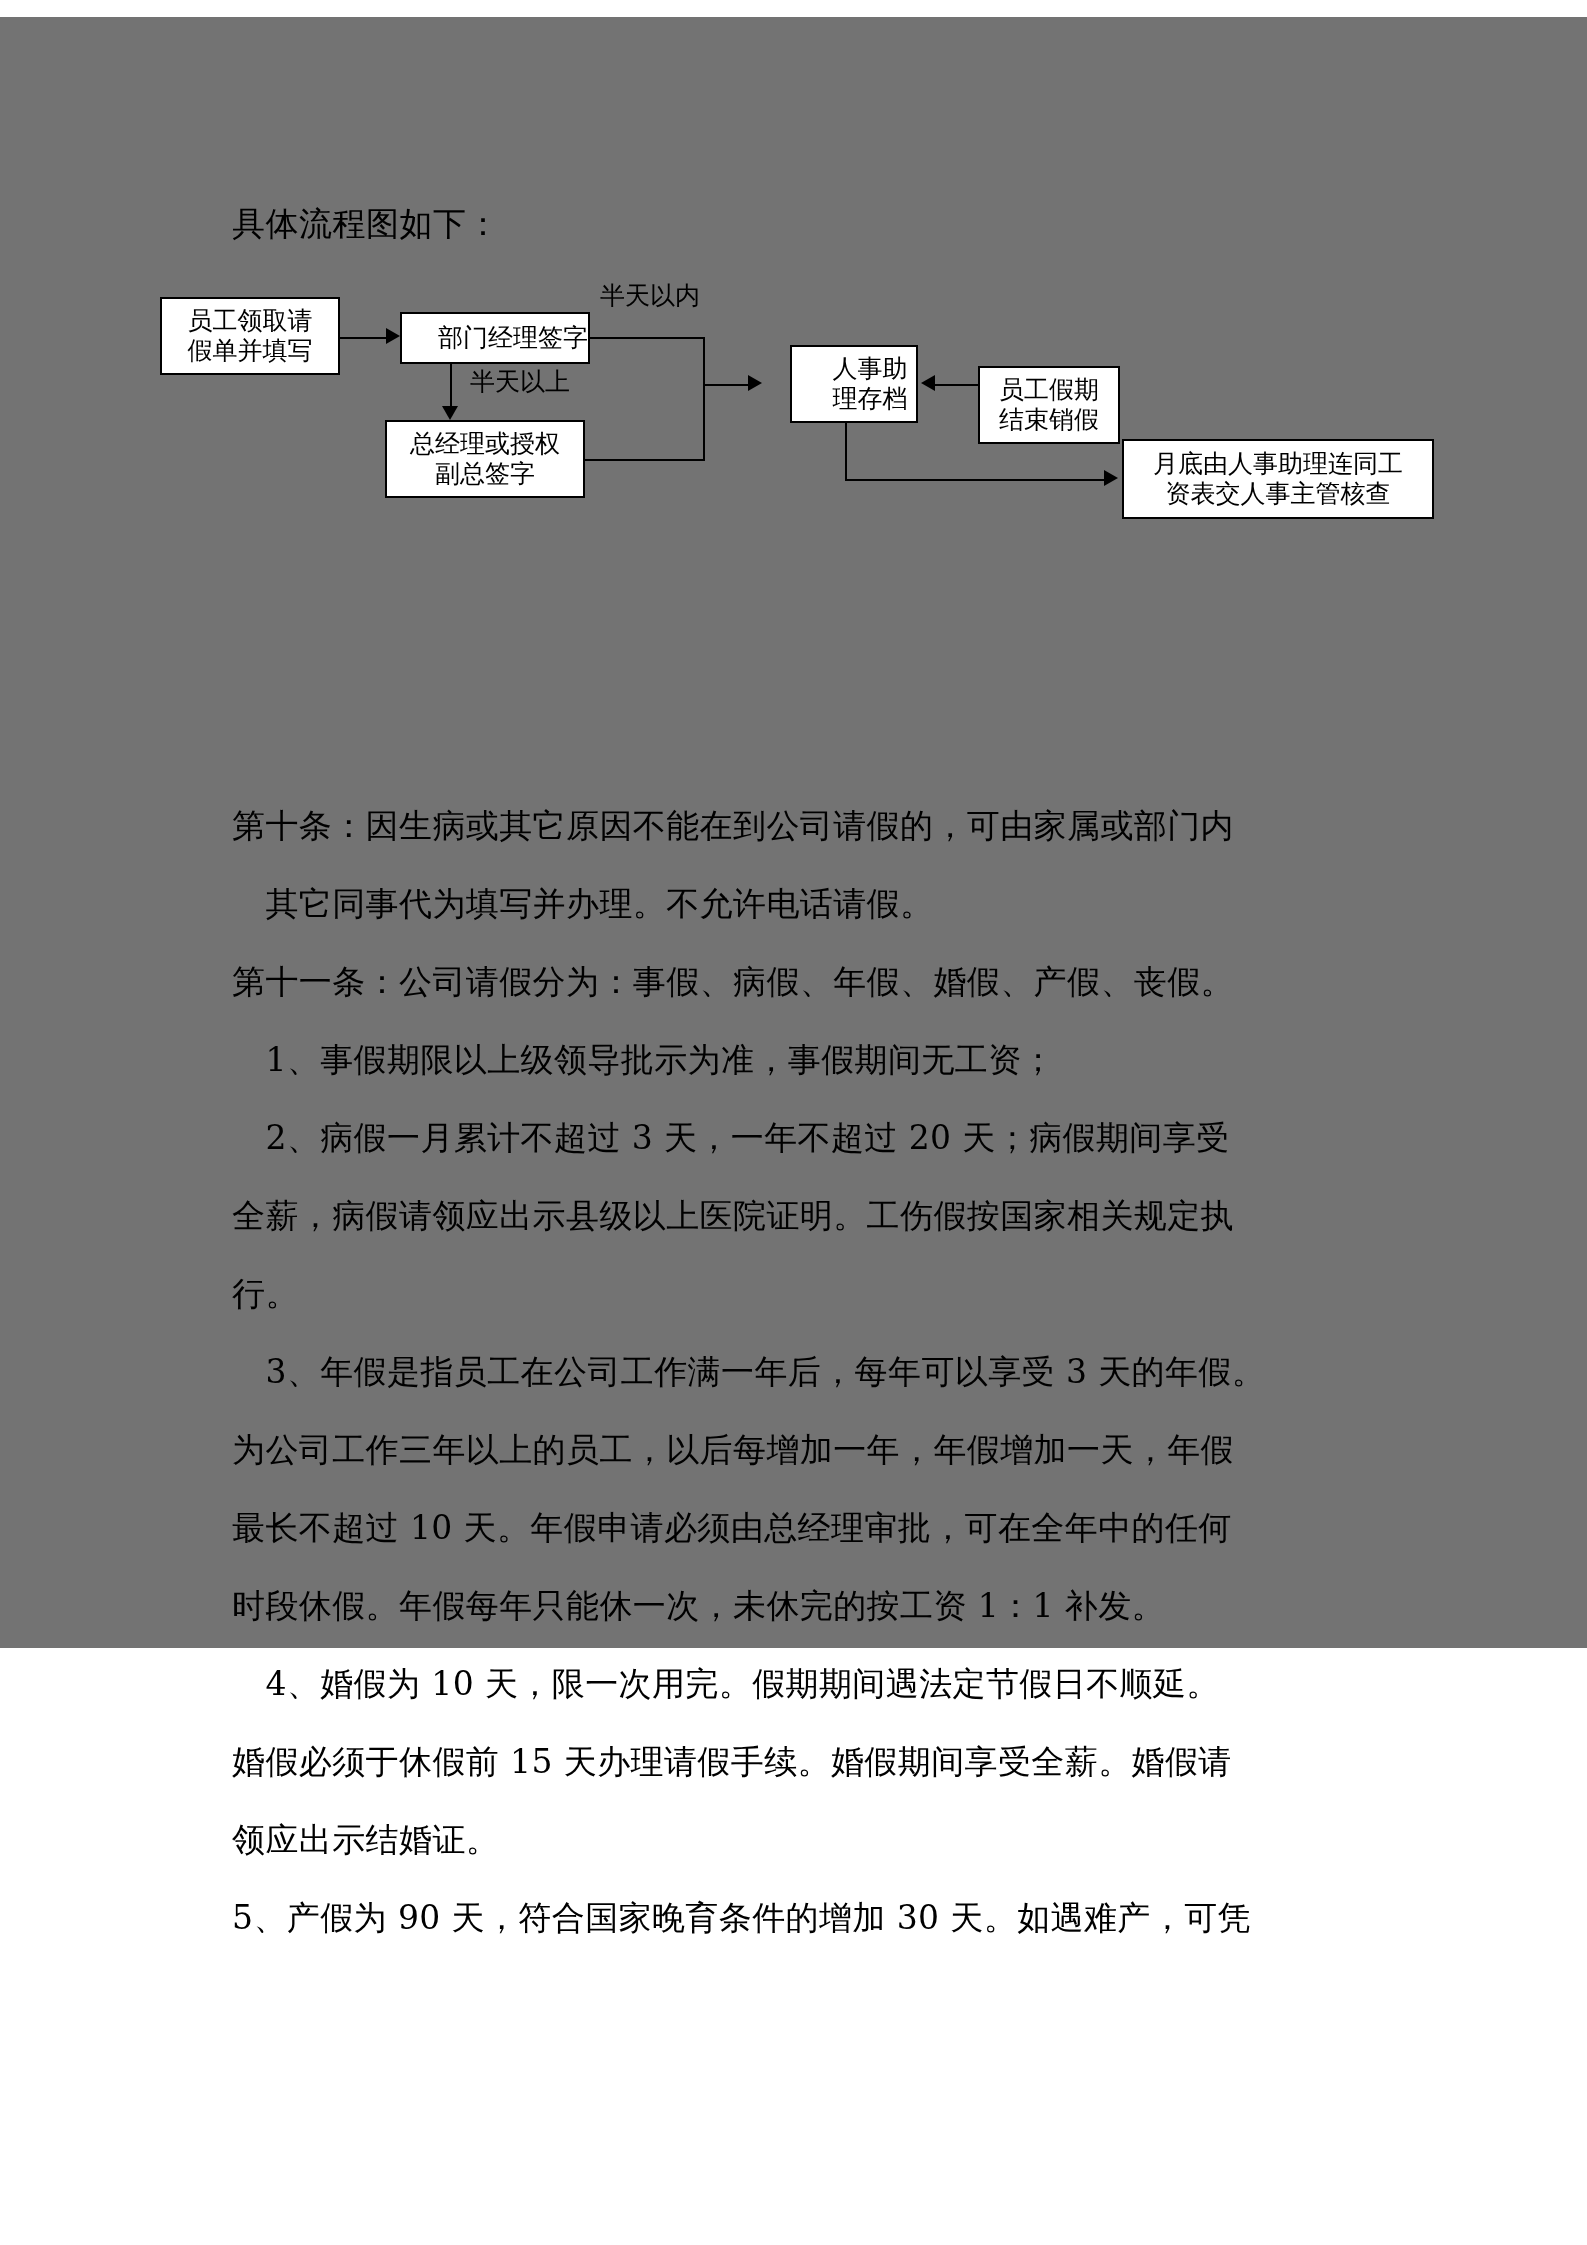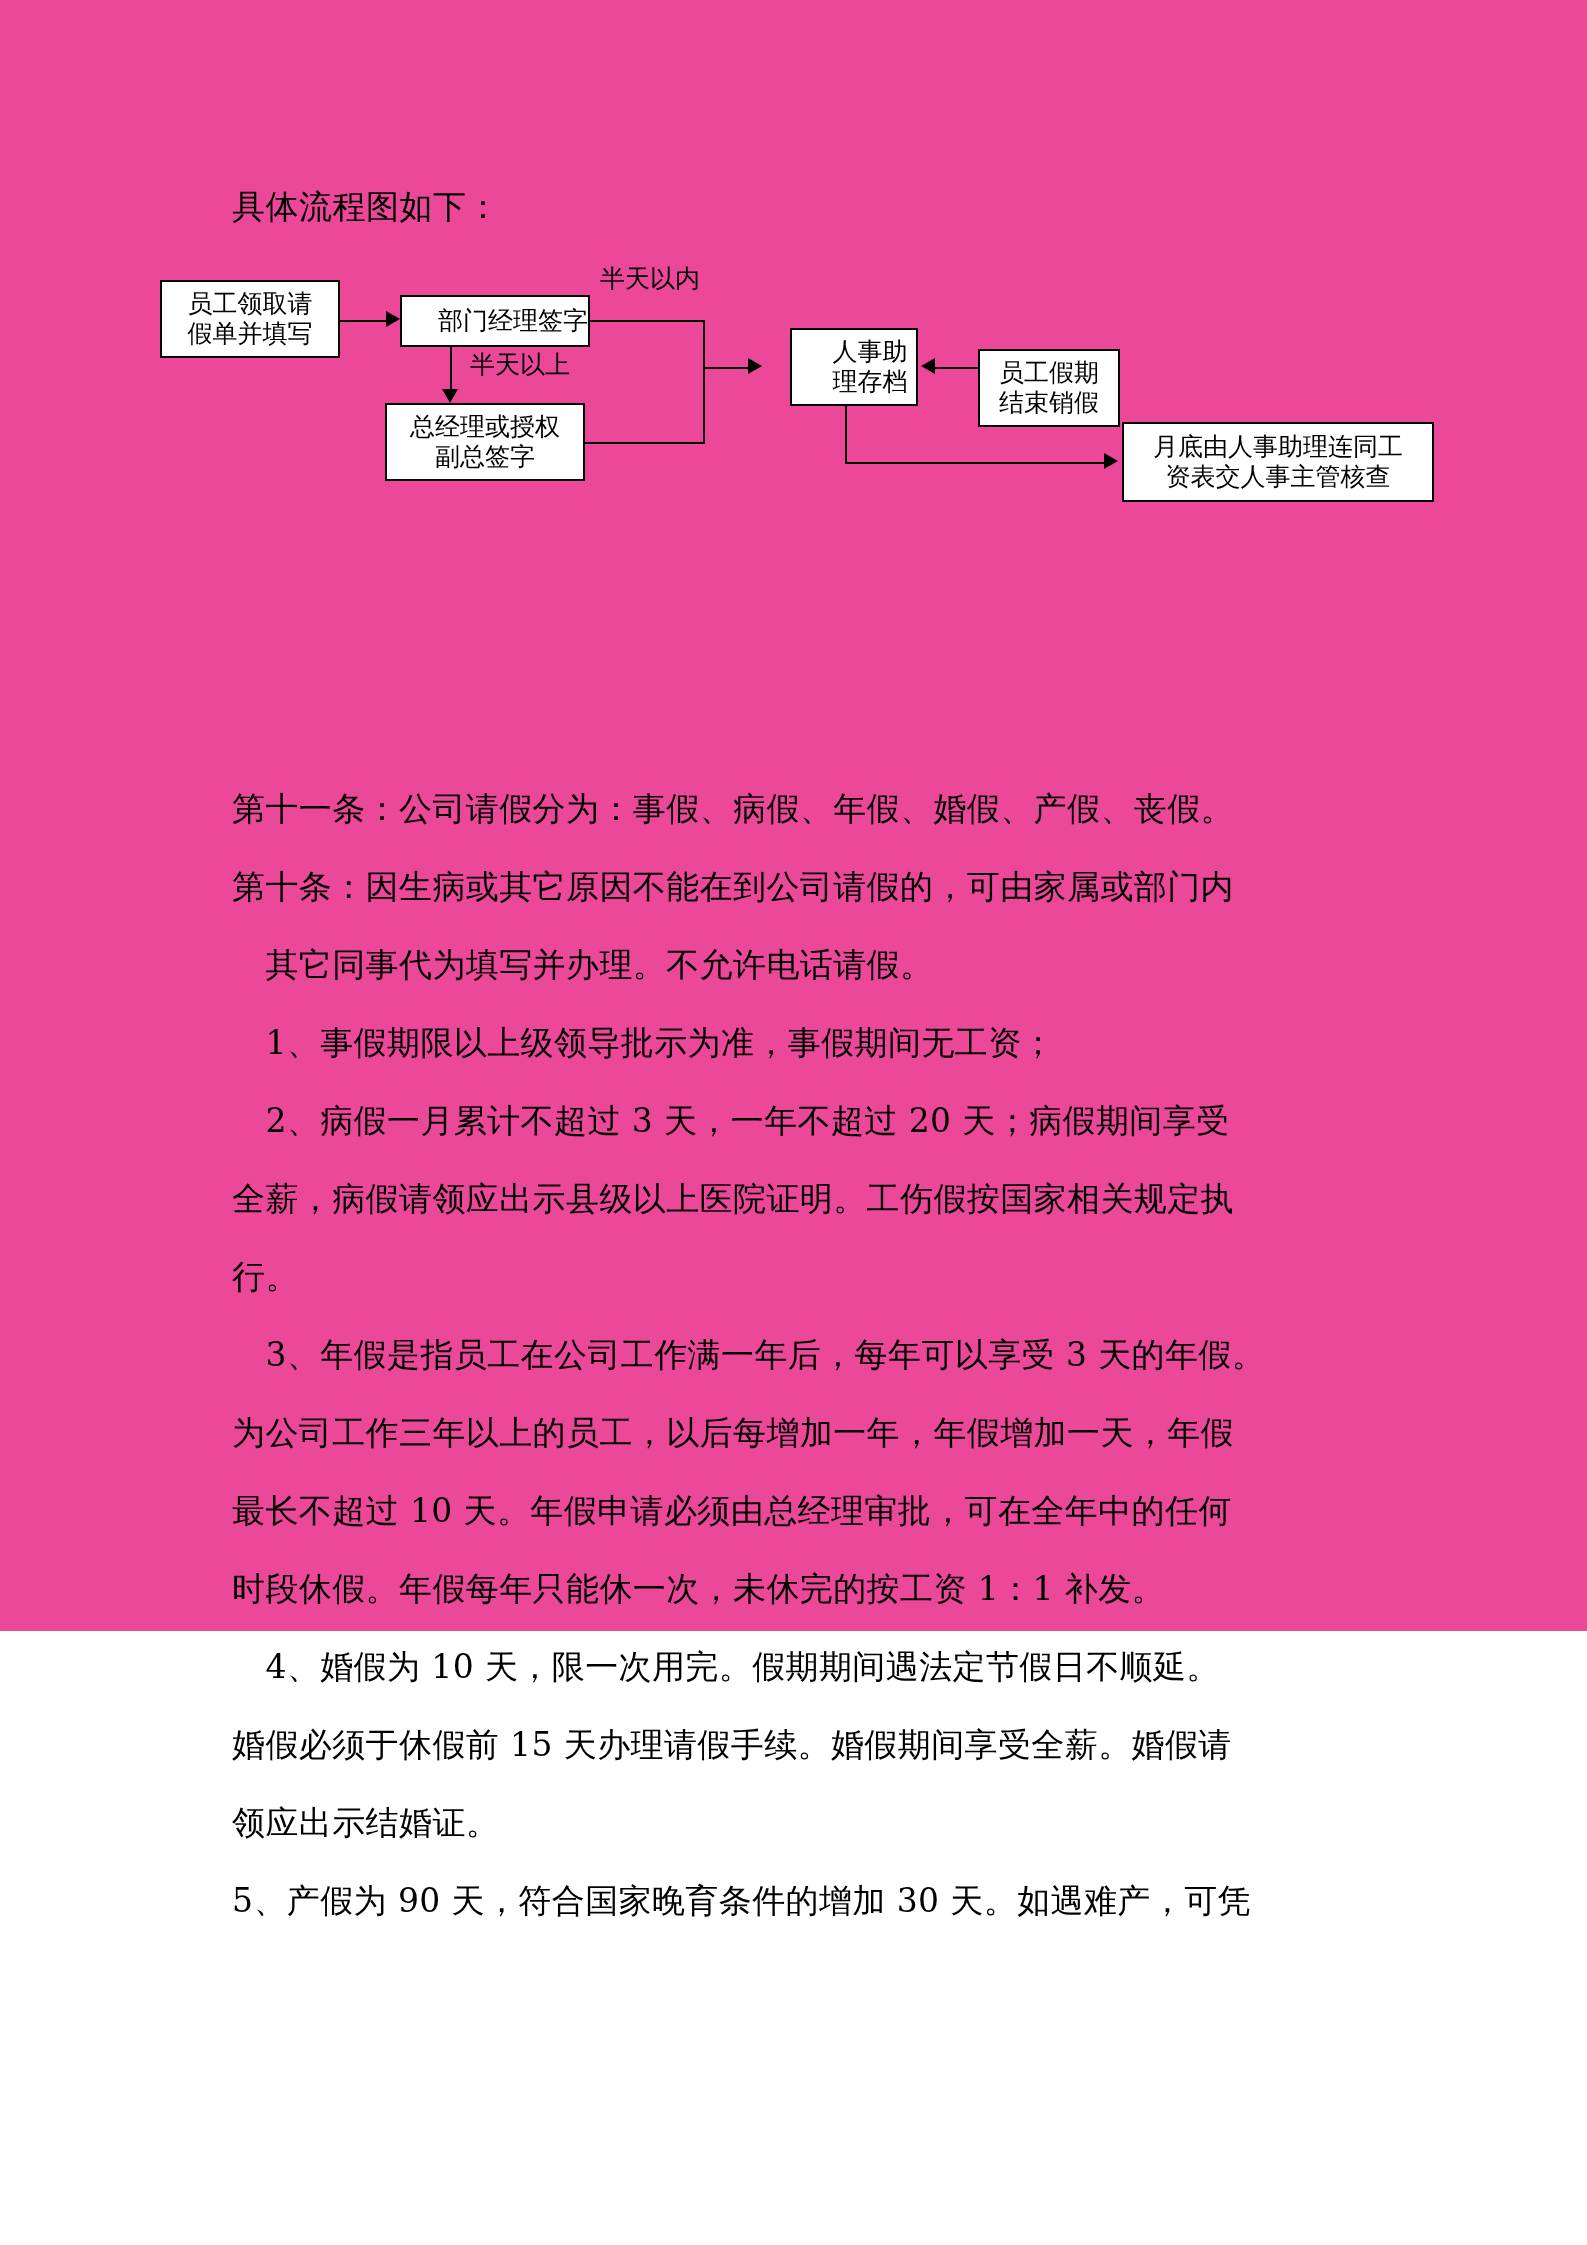--- a/index.html
+++ b/index.html
@@ -11,24 +11,24 @@
     width: 1587px;
     height: 2245px;
     position: relative;
     font-family: "DejaVu Serif", "Liberation Serif", serif;
     color: #000000;
     overflow: hidden;
   }
 
   .page {
     position: absolute;
-    left: 0; top: 0;
+    left: 0; top: 17px;
     width: 1587px;
     height: 1631px;
-    background: #ec4899;
+    background: #737373;
   }
 
   
   .intro-line {
     position: absolute;
     left: 232px;
     top: 185px;
     font-size: 33px;
     letter-spacing: 0.5px;
     white-space: nowrap;
@@ -182,26 +182,26 @@
     <div class="fbox" style="left:1122px; top:152px; width:312px; height:80px;">
       <span class="ln">月底由人事助理连同工</span>
       <span class="ln">资表交人事主管核查</span>
     </div>
 
   </div>
 
   <div class="body-text">
 
     <div class="para">
-      <span>第十一条：公司请假分为：事假、病假、年假、婚假、产假、丧假。</span>
-    </div>
-
-    <div class="para">
       <span>第十条：因生病或其它原因不能在到公司请假的，可由家属或部门内</span><br>
       <span>　其它同事代为填写并办理。不允许电话请假。</span>
+    </div>
+
+    <div class="para">
+      <span>第十一条：公司请假分为：事假、病假、年假、婚假、产假、丧假。</span>
     </div>
 
     <div class="para">
       <span>　1、事假期限以上级领导批示为准，事假期间无工资；</span>
     </div>
 
     <div class="para">
       <span>　2、病假一月累计不超过 3 天，一年不超过 20 天；病假期间享受</span><br>
       <span>全薪，病假请领应出示县级以上医院证明。工伤假按国家相关规定执</span><br>
       <span>行。</span>

